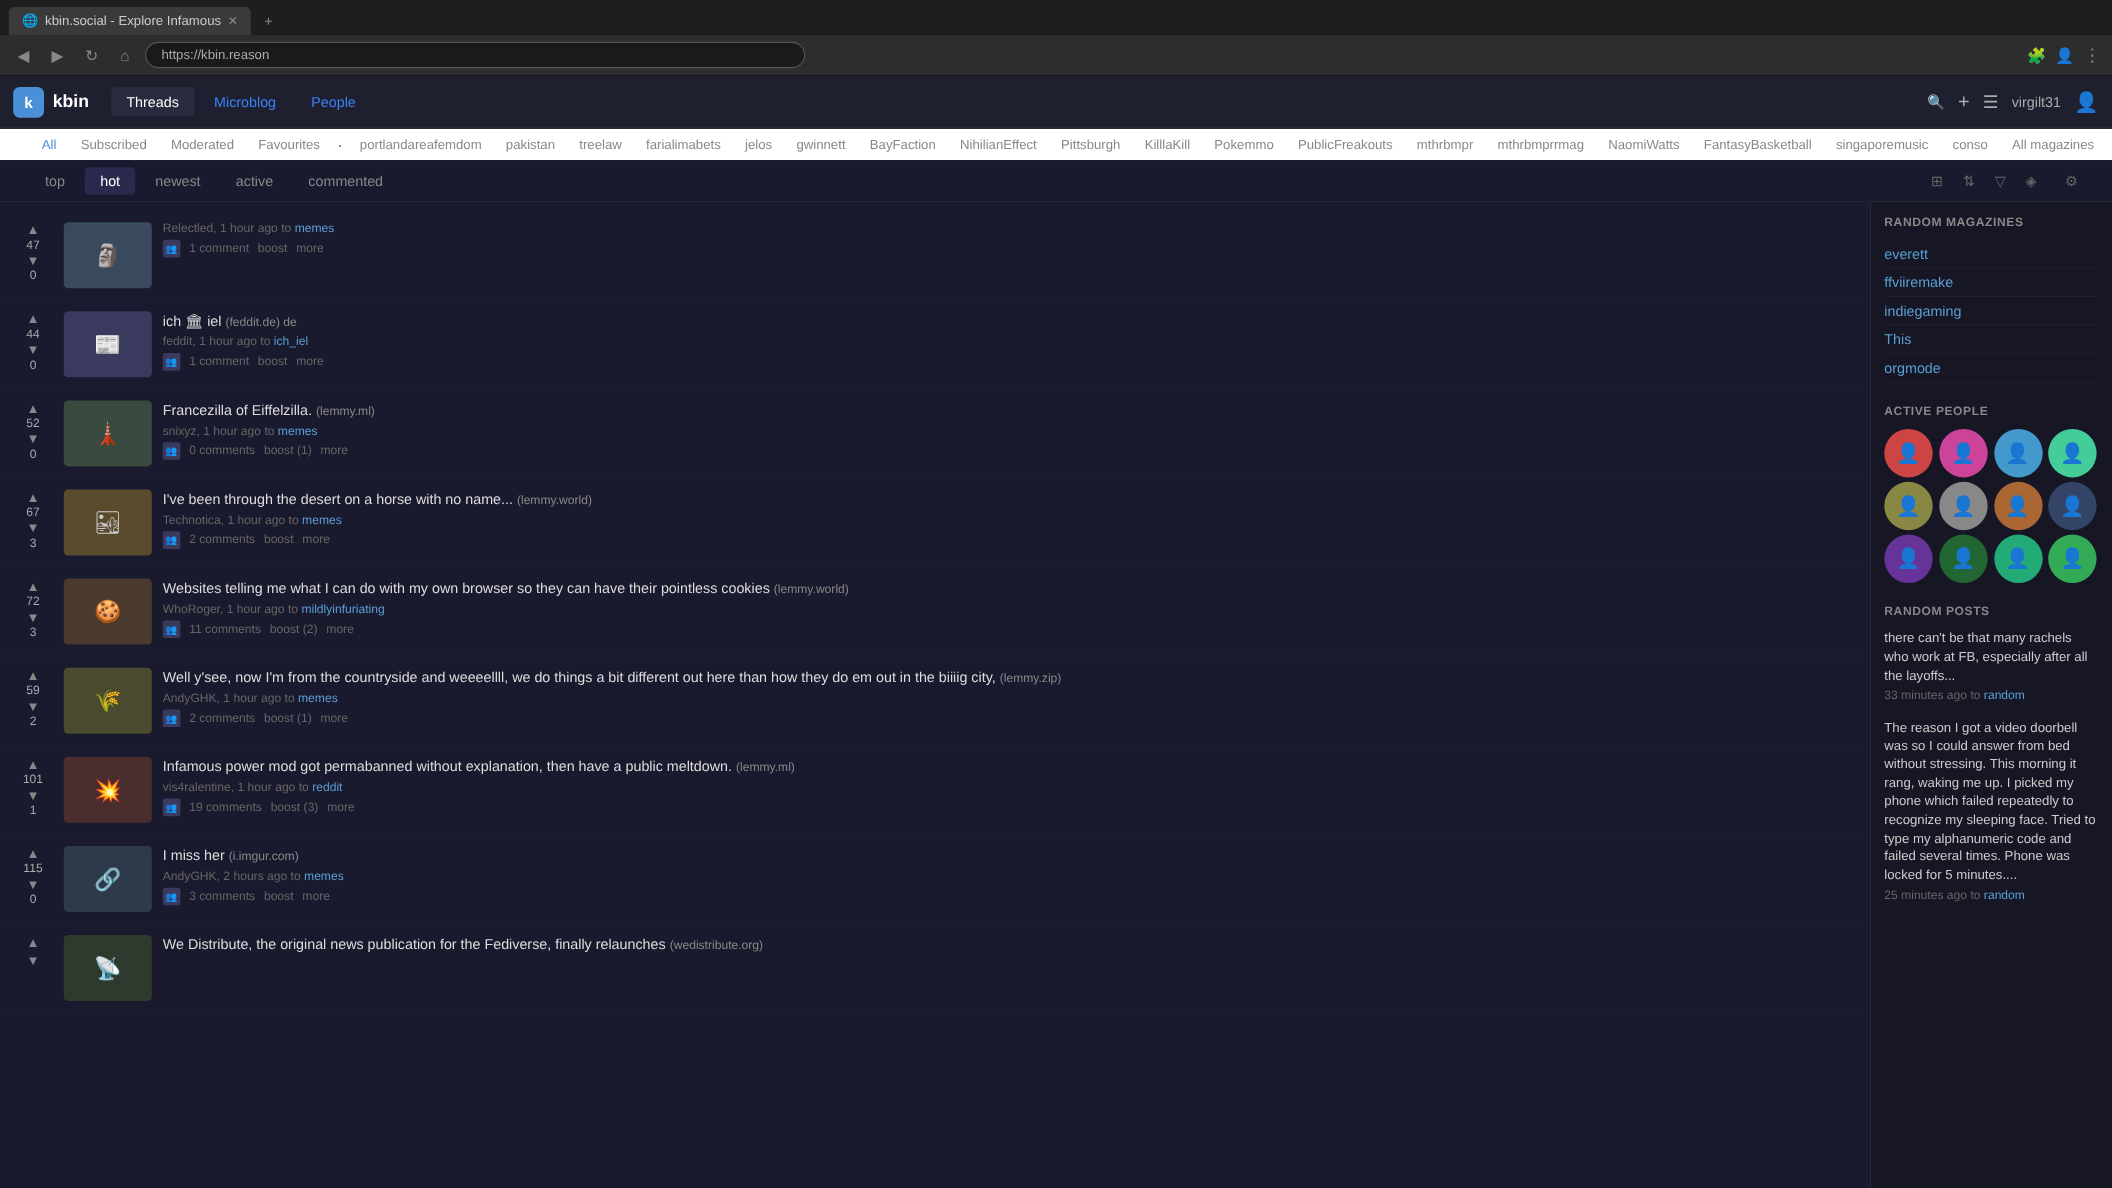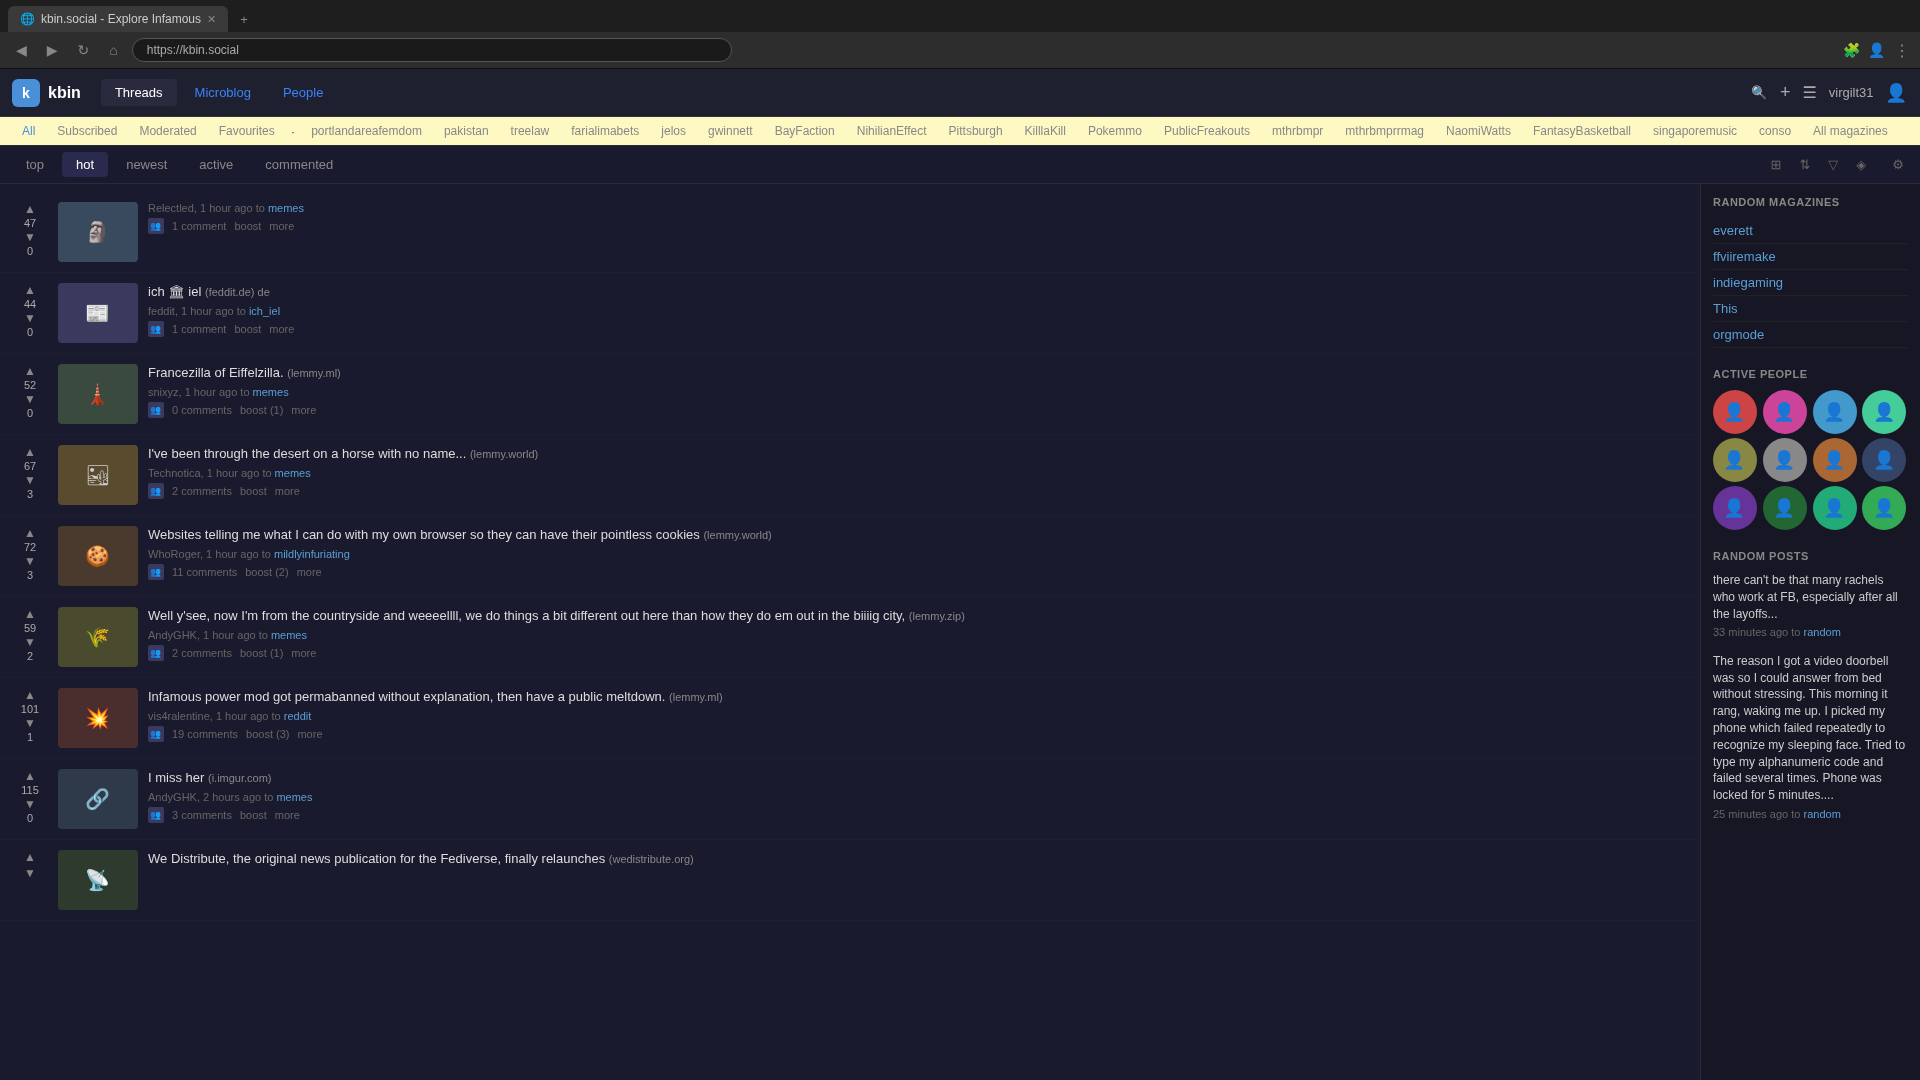--- a/index.html
+++ b/index.html
@@ -21,27 +21,27 @@
     .site-header { background: #1e2030; border-bottom: 1px solid #333; display: flex; align-items: center; padding: 0 12px; height: 48px; }
     .site-logo { display: flex; align-items: center; gap: 8px; margin-right: 20px; color: #fff; font-weight: bold; font-size: 16px; }
     .logo-icon { width: 28px; height: 28px; background: #4a90d9; border-radius: 6px; display: flex; align-items: center; justify-content: center; color: white; font-weight: bold; font-size: 14px; }
     .main-nav { display: flex; gap: 4px; }
     .nav-item { padding: 6px 14px; color: #3b82f6; cursor: pointer; border-radius: 4px; font-size: 13px; }
     .nav-item.active { color: #fff; background: #2a2a3e; }
     .header-right { margin-left: auto; display: flex; align-items: center; gap: 12px; color: #888; }
     .username { color: #aaa; font-size: 13px; }
 
     
-    .sub-bar { background: #fef9c3; border-bottom: 1px solid #2a2a3e; padding: 4px 12px; display: flex; align-items: center; gap: 2px; overflow-x: auto; white-space: nowrap; }
+    .sub-bar { background: #ffffff; border-bottom: 1px solid #2a2a3e; padding: 4px 28px; display: flex; align-items: center; gap: 2px; overflow-x: auto; white-space: nowrap; }
     .sub-item { padding: 3px 10px; color: #888; cursor: pointer; font-size: 12px; border-radius: 3px; }
     .sub-item.active { color: #4a90d9; }
     .sub-divider { color: #444; margin: 0 4px; }
 
     
-    .filter-bar { background: #1a1a2e; border-bottom: 1px solid #2a2a3e; padding: 6px 12px; display: flex; align-items: center; gap: 4px; }
+    .filter-bar { background: #1a1a2e; border-bottom: 1px solid #2a2a3e; padding: 6px 27px; display: flex; align-items: center; gap: 4px; }
     .filter-item { padding: 5px 14px; color: #888; cursor: pointer; font-size: 13px; border-radius: 4px; }
     .filter-item.active { color: #fff; background: #2a2a4e; }
     .filter-right { margin-left: auto; display: flex; gap: 10px; color: #666; }
     .filter-icon { cursor: pointer; padding: 4px; color: #666; }
 
     
     .main-layout { display: flex; background: #1a1a2e; min-height: calc(1080px - 130px); }
     .content-area { flex: 1; padding: 8px 0; overflow-y: auto; }
     .sidebar { width: 220px; min-width: 220px; padding: 12px; border-left: 1px solid #2a2a3e; background: #161625; }
 
@@ -96,21 +96,21 @@
       <span>kbin.social - Explore Infamous</span>
       <span class="tab-close">✕</span>
     </div>
     <div class="tab-add">+</div>
   </div>
   <div class="address-bar">
     <span class="nav-btn">◀</span>
     <span class="nav-btn">▶</span>
     <span class="nav-btn">↻</span>
     <span class="nav-btn">⌂</span>
-    <div class="url-box">https://kbin.social</div>
+    <div class="url-box">https://kbin.reason</div>
     <div class="browser-actions">
       <span style="font-size:14px;">🧩</span>
       <span style="font-size:14px;">👤</span>
       <span style="font-size:16px;">⋮</span>
     </div>
   </div>
 </div>
 
 <div class="site-header">
   <div class="site-logo">

